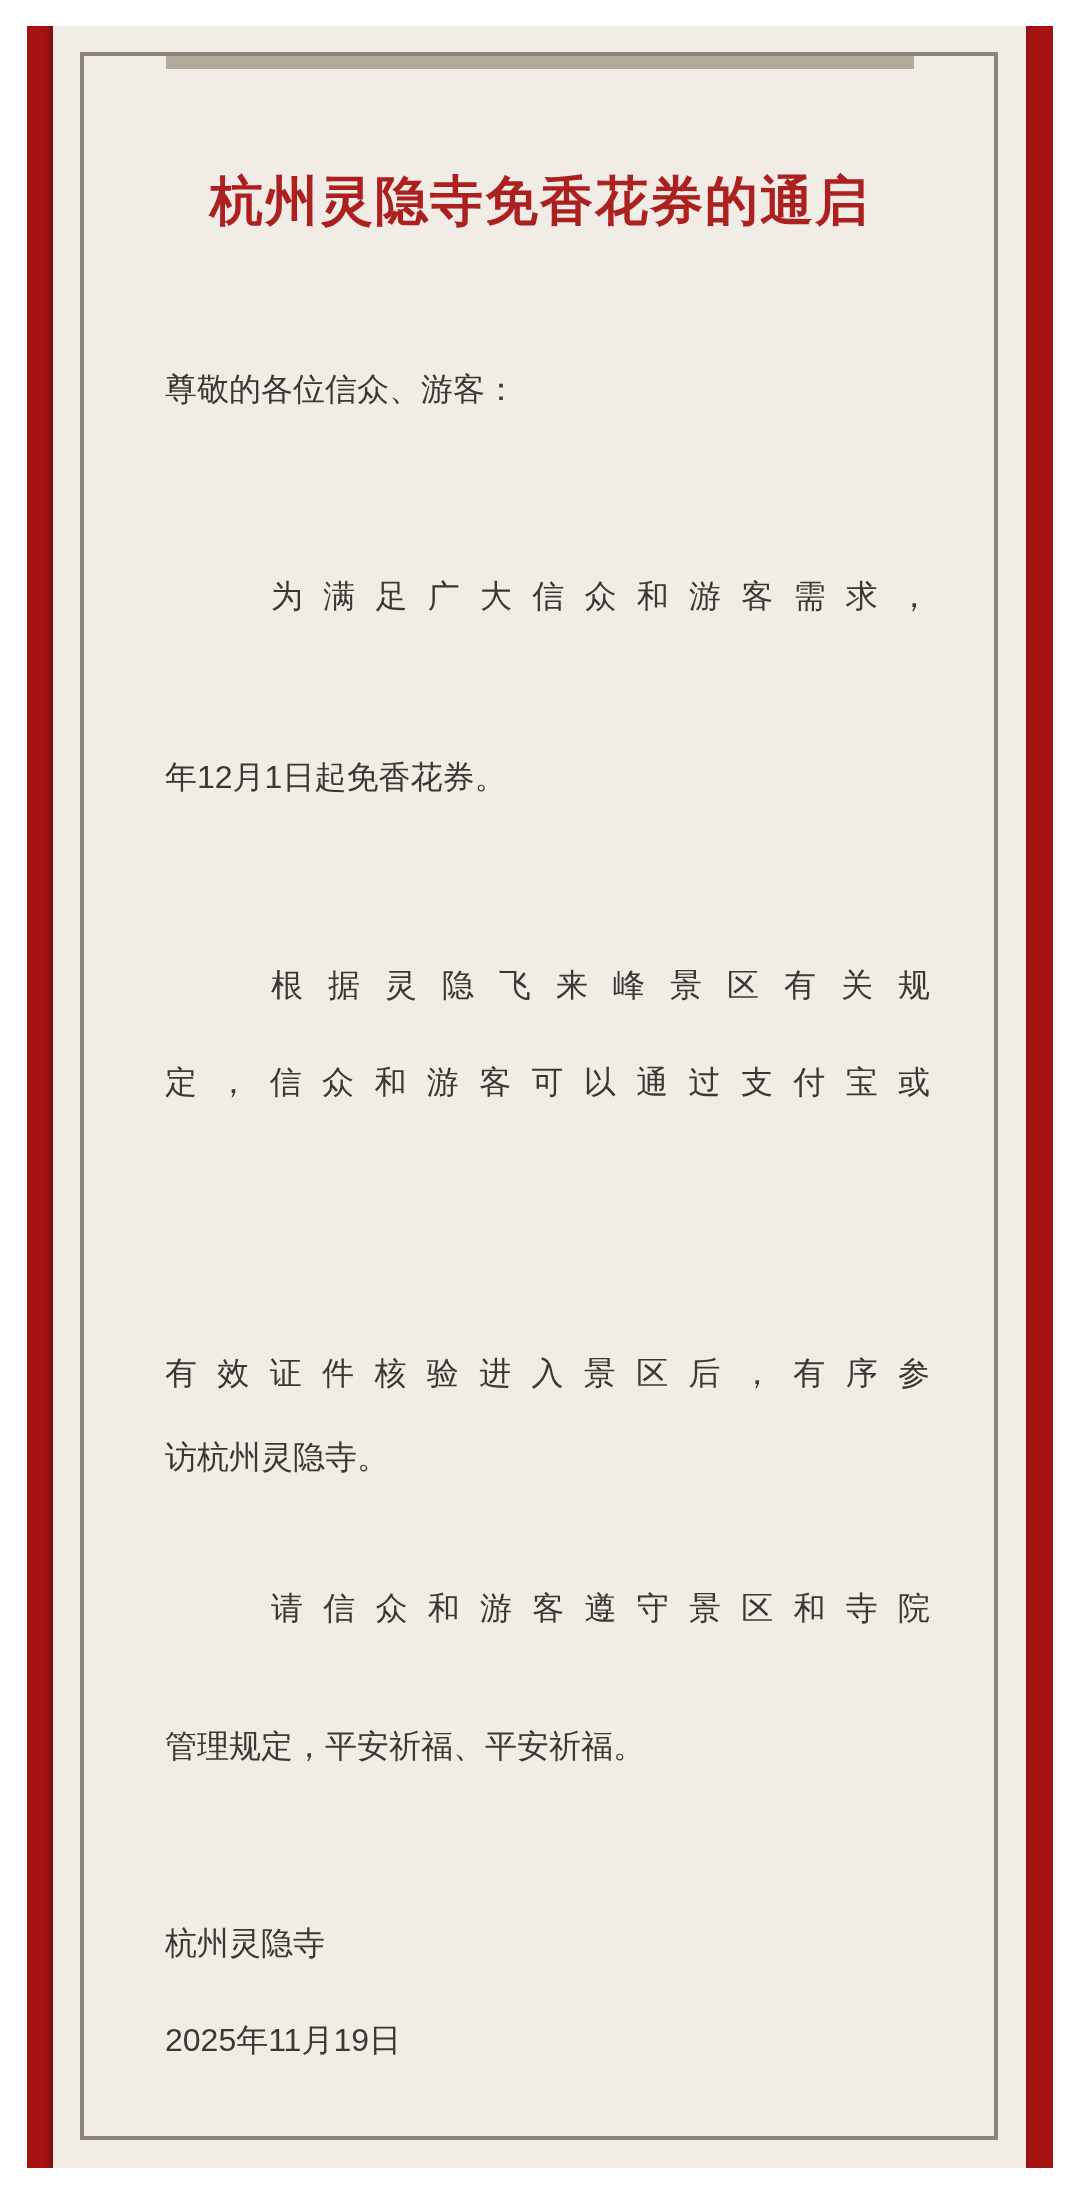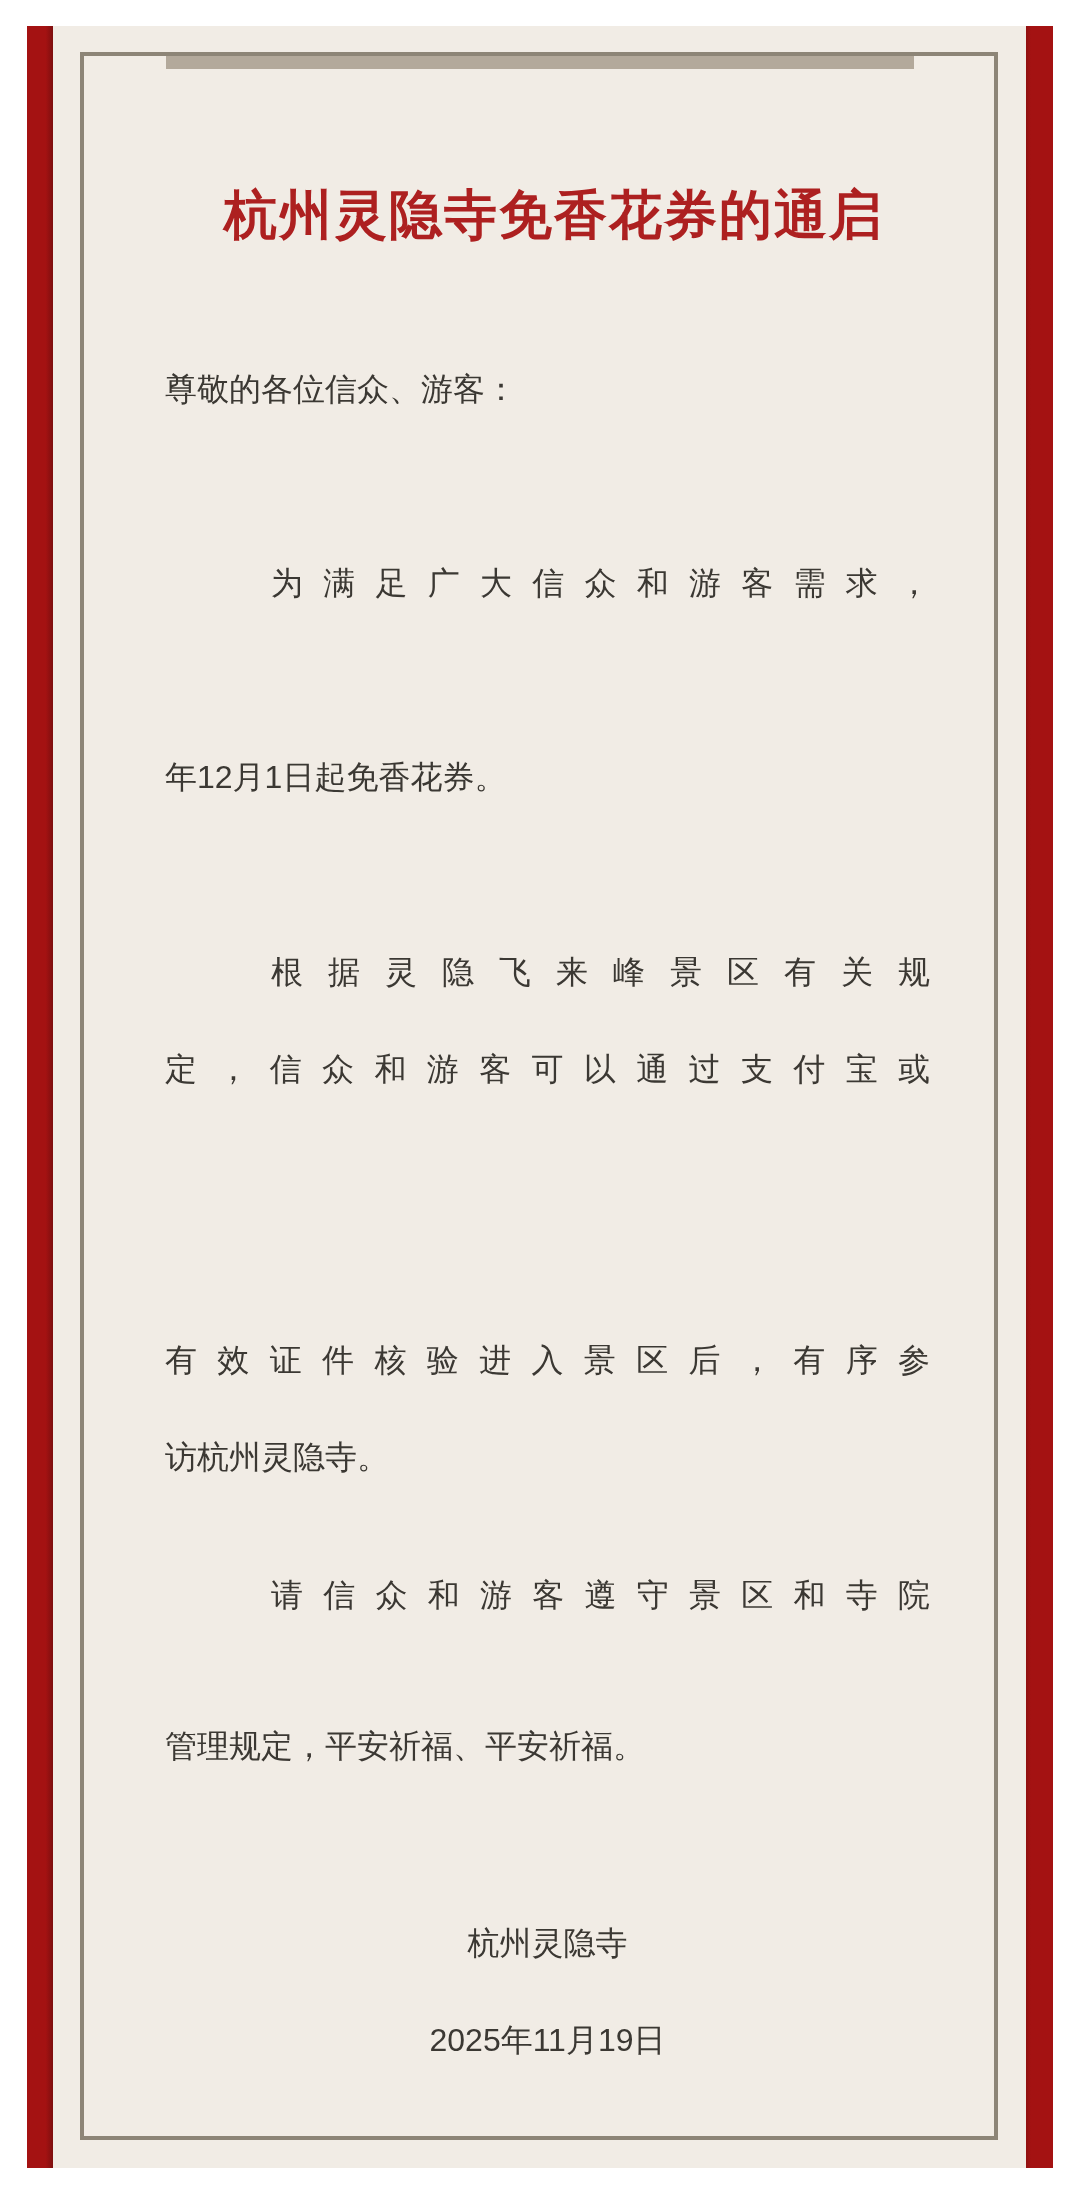--- a/index.html
+++ b/index.html
@@ -55,21 +55,21 @@
   .accent-bar{
     position:absolute;
     left:166px; top:56px;
     width:748px; height:13px;
     background:var(--accent-bar);
   }
   .title{
     position:absolute;
     left:90px; top:171px;
     width:900px;
-    margin:14px;
+    margin:0;
     font-size:53px;
     line-height:60px;
     font-weight:bold;
     letter-spacing:2px;
     text-align:center;
     color:var(--title-red);
   }
   .line{
     position:absolute;
     left:165px;
@@ -77,26 +77,27 @@
     box-sizing:border-box;
     font-size:32px;
     line-height:54px;
     color:var(--text);
     white-space:nowrap;
   }
   .line.just{
     white-space:normal;
     text-align:justify;
     text-align-last:justify;
+    margin-top:13px;
   }
   .line.indent{
     padding-left:106px;
   }
   .line.right{
-    text-align:center;
+    text-align:left;
   }
 </style>
 </head>
 <body>
 
 <div class="page">
 
   <div class="red-bar left"></div>
   <div class="red-bar right"></div>
 

